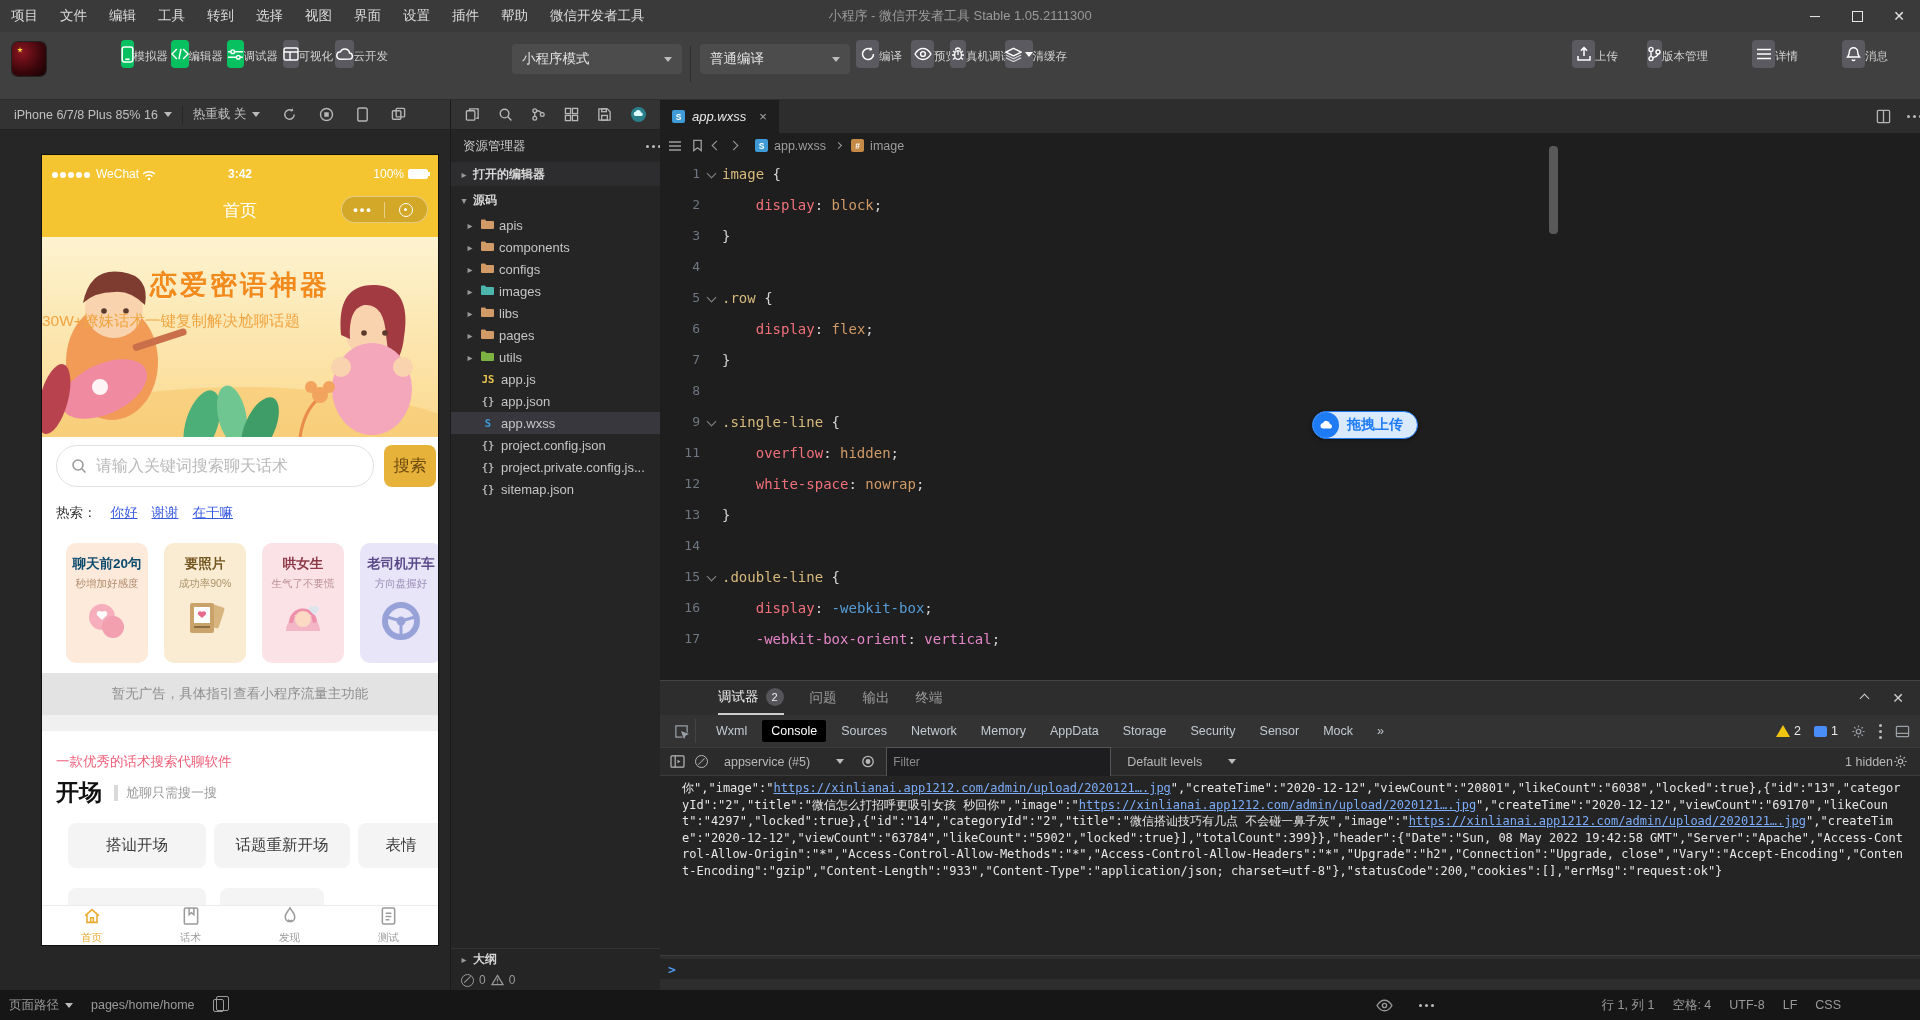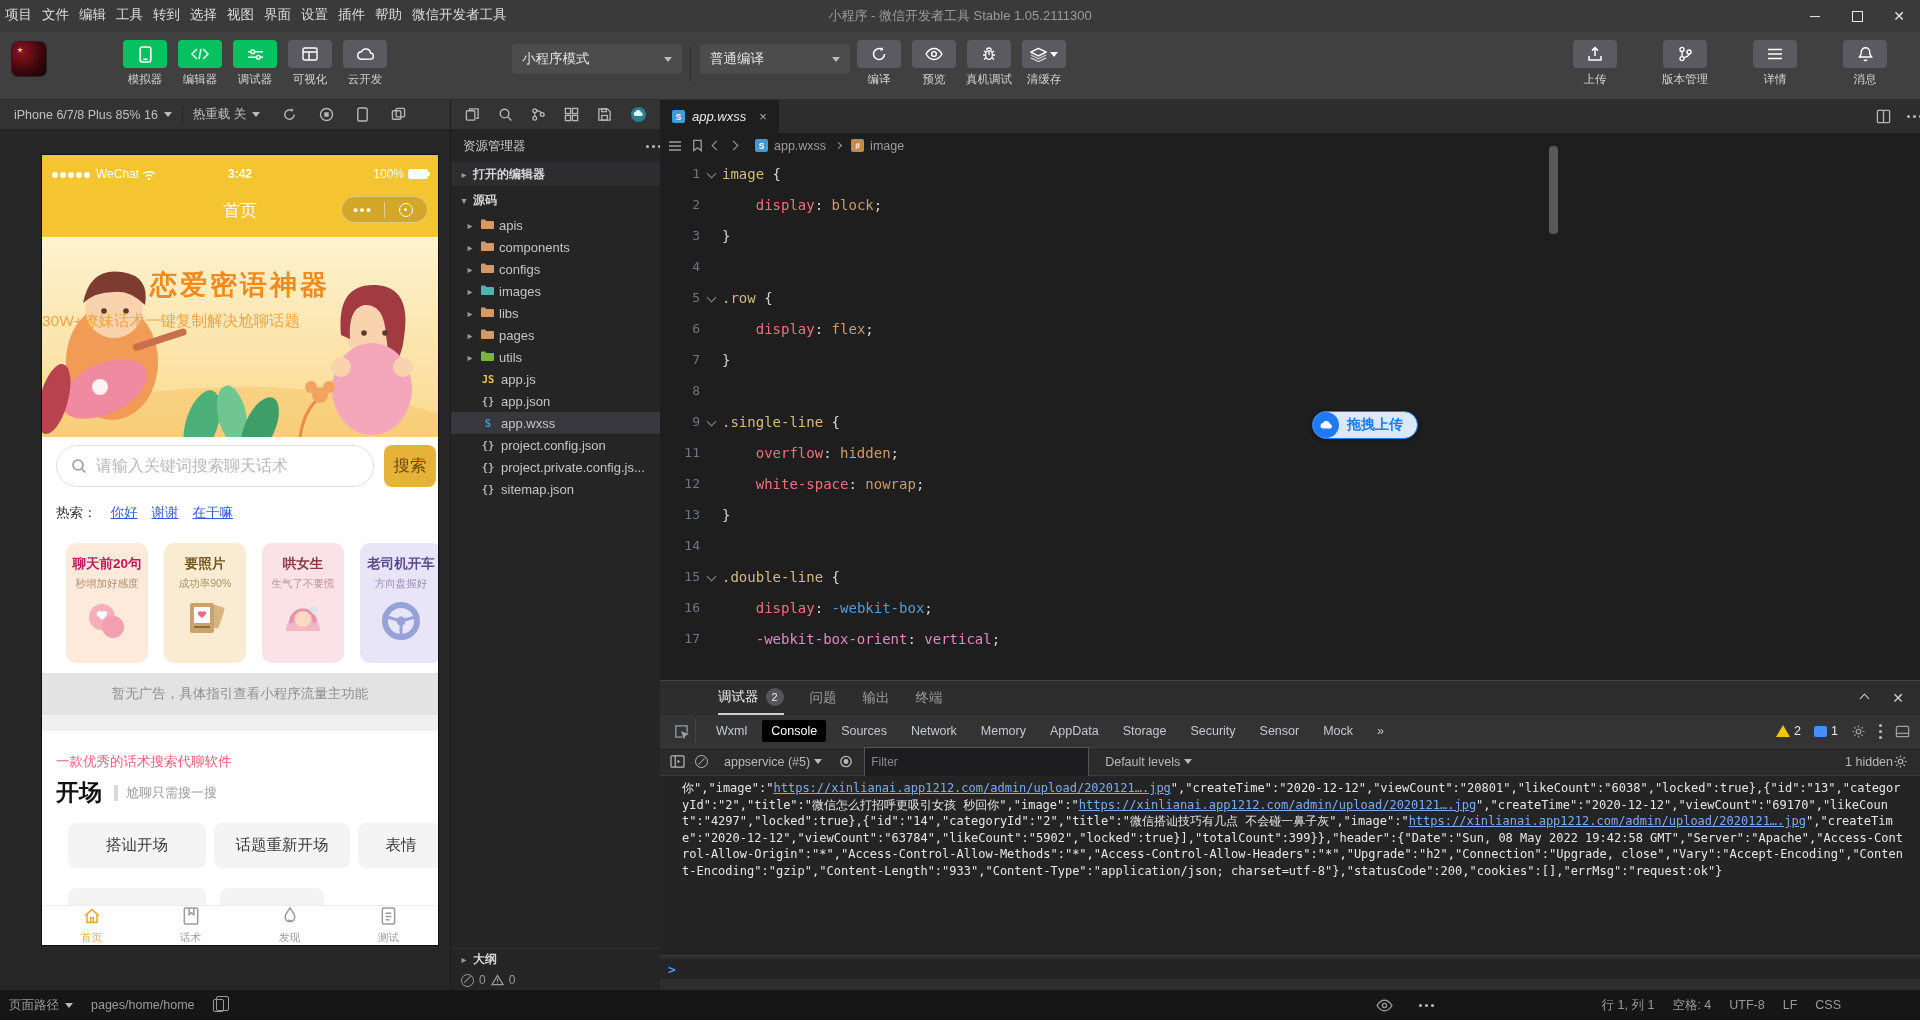--- a/index.html
+++ b/index.html
@@ -2,32 +2,32 @@
 <html><head>
 <meta charset="utf-8">
 <style>
   * { margin:0; padding:0; box-sizing:border-box; }
   html,body { background:#111; }
   #app { position:relative; width:1920px; height:1020px; background:#1e1e1e; overflow:hidden;
          font-family:"Liberation Sans","DejaVu Sans",sans-serif; color:#ddd; }
 
   
   .menubar { position:absolute; left:0; top:0; width:1920px; height:32px; background:#3a3a3a; display:flex; align-items:center; }
-  .menu-item { padding:0 5px; font-size:13.5px; color:#dcdcdc; line-height:32px; cursor:default;font-family:Liberation Mono, monospace; }
+  .menu-item { padding:0 11px; font-size:13.5px; color:#dcdcdc; line-height:32px; cursor:default; }
   .window-title { position:absolute; left:0; right:0; text-align:center; font-size:13px; color:#9a9a9a; pointer-events:none; }
   .win-controls { position:absolute; right:0; top:0; height:32px; display:flex; }
   .win-btn { width:42px; height:32px; display:flex; align-items:center; justify-content:center; color:#e8e8e8; font-size:14px; }
 
   
   .toolbar { position:absolute; left:0; top:32px; width:1920px; height:68px; background:#404040; border-bottom:1px solid #2e2e2e; }
   .avatar { position:absolute; left:12px; top:10px; width:34px; height:34px; border-radius:6px;
             background:radial-gradient(circle at 30% 30%, #8a1520, #3a060b 60%, #120204); box-shadow:0 0 0 1px #222; overflow:hidden;}
   .avatar::after{content:""; position:absolute; left:5px; top:5px; width:6px; height:6px; background:#f5d03c; clip-path:polygon(50% 0,61% 35%,98% 35%,68% 57%,79% 91%,50% 70%,21% 91%,32% 57%,2% 35%,39% 35%);}
   .tool-group { position:absolute; top:8px; display:flex; gap:9px; }
-  .tool-btn { width:46px; display:flex; flex-direction:column; align-items:center; cursor:pointer; }
+  .tool-btn { width:46px; display:flex; flex-direction:row; align-items:center; cursor:pointer;justify-content:flex-end; }
   .tool-ico { width:44px; height:28px; border-radius:4px; display:flex; align-items:center; justify-content:center; color:#fff; }
   .tool-ico.on  { background:#07c160; }
   .tool-ico.off { background:#5a5a60; }
   .tool-lbl { margin-top:4px; font-size:11.5px; color:#d3d3d3; white-space:nowrap; }
   .tb-select { position:absolute; top:12px; height:30px; background:#4c4c4c; border-radius:4px; display:flex; align-items:center;
                padding:0 10px; font-size:13.5px; color:#e3e3e3; cursor:pointer; }
   .tb-select .caret { margin-left:auto; }
   .vsep { position:absolute; top:14px; width:1px; height:36px; background:#2e2e2e; }
   .caret { width:0; height:0; border-left:4px solid transparent; border-right:4px solid transparent; border-top:5px solid #bbb; display:inline-block; }
   svg.ic { display:block; }
@@ -153,21 +153,21 @@
   .dt-row { position:absolute; left:0; top:34px; width:1260px; height:33px; background:#333; border-bottom:1px solid #3c3c3c;
             display:flex; align-items:center; font-size:12.5px; color:#c3cad2; padding-left:8px; }
   .dt-insp { width:28px; height:24px; display:flex; align-items:center; justify-content:center; color:#9aa0a6; border-right:1px solid #444; margin-right:8px; }
   .dt-tab { padding:4px 9px; margin:0 3px; border-radius:2px; cursor:pointer; white-space:nowrap; }
   .dt-tab.active { background:#000; color:#fff; }
   .dt-right { position:absolute; right:10px; display:flex; align-items:center; gap:13px; color:#9aa0a6; }
   .warn-tri { width:0; height:0; border-left:7px solid transparent; border-right:7px solid transparent; border-bottom:12px solid #f1c40f; display:inline-block; }
   .msg-bub { width:13px; height:11px; background:#4a8df8; border-radius:2px; display:inline-block; }
   .con-toolbar { position:absolute; left:0; top:67px; width:1260px; height:28px; background:#2b2b2b; border-bottom:1px solid #3c3c3c;
                  display:flex; align-items:center; gap:10px; padding-left:10px; font-size:12.5px; color:#b8b8b8; }
-  .con-sel { display:flex; align-items:center; gap:4px; padding:2px 6px; cursor:pointer; }
+  .con-sel { display:flex; align-items:center; gap:26px; padding:2px 6px; cursor:pointer; }
   .filter-input { width:225px; height:19px; background:#1d1d1f; border:1px solid #555; color:#d0d0d0; font-size:12px; padding:14px 6px; }
   .filter-input::placeholder { color:#8a8a8a; }
   .con-right { position:absolute; right:12px; display:flex; align-items:center; gap:0; }
   .con-log { position:absolute; left:0; top:95px; width:1260px; height:180px; background:#242424;
              font-family:"DejaVu Sans Mono","Liberation Mono",monospace; font-size:12px; line-height:16.5px; color:#e6e6e6;
              padding:4px 14px 4px 22px; word-break:break-all; border-bottom:1px solid #3c3c3c; }
   .con-log a { color:#7cacf8; text-decoration:underline; cursor:pointer; }
   .con-prompt { position:absolute; left:0; top:278px; width:1260px; height:20px; display:flex; align-items:center; padding-left:8px; gap:8px; background:#242424;}
   .prompt-chev { color:#4f9cf7; font-weight:bold; font-family:"DejaVu Sans Mono",monospace; font-size:13px; }
 
@@ -458,21 +458,21 @@
         <span style="color:#333;">热索：</span>
         <span id="hotLinks" style="display:flex;gap:14px;">
             <span class="hot-link">你好</span>
             <span class="hot-link">谢谢</span>
             <span class="hot-link">在干嘛</span>
           </span>
       </div>
 
       <div class="p-cards" id="cardRow">
           <div class="p-card" style="left: 24px; background: rgb(253, 234, 219);">
-            <div class="t" style="color: #be185d;">聊天前20句</div>
+            <div class="t" style="color: #0c4a6e;">聊天前20句</div>
             <div class="s" style="color: rgb(176, 142, 110);">秒增加好感度</div>
             <div><svg width="46" height="46" viewBox="0 0 46 46">
                 <circle cx="18" cy="20" r="13" fill="#f6aebc"></circle>
                 <circle cx="29" cy="30" r="11" fill="#f29fb0"></circle>
                 <path d="M18 15c-2.6-2.6-7 .2-4.6 3.6L18 23l4.6-4.4C25 15.2 20.6 12.4 18 15z" fill="#fff"></path>
               </svg></div>
           </div>
           <div class="p-card" style="left: 122px; background: rgb(249, 236, 210);">
             <div class="t" style="color: rgb(115, 85, 31);">要照片</div>
             <div class="s" style="color: rgb(169, 147, 104);">成功率90%</div>

